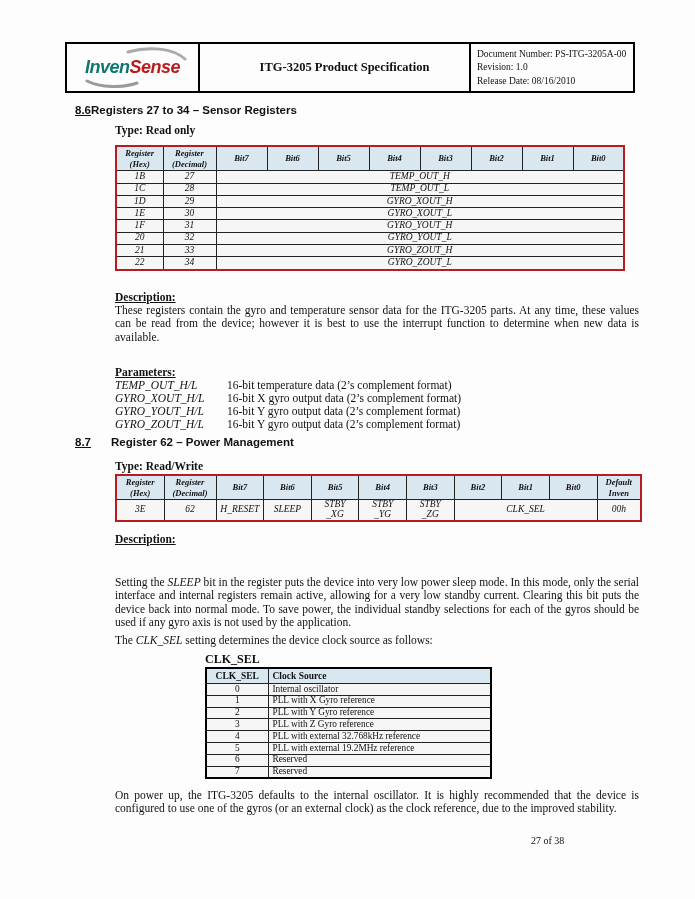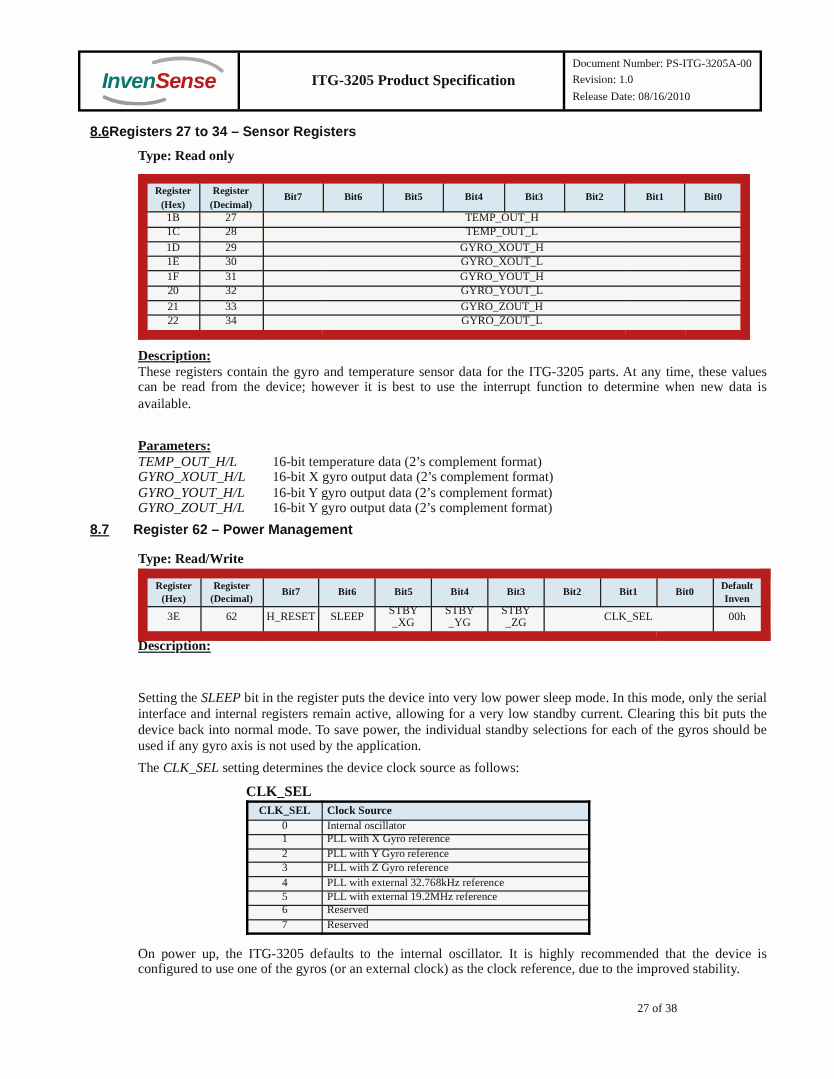--- a/index.html
+++ b/index.html
@@ -21,21 +21,21 @@
   .logo-inven{color:#0f766e;}
   .logo-sense{color:#b91c1c;}
   .logo-swoosh{position:absolute;left:6px;top:2px;z-index:1;}
   
   .sec-head{position:absolute;left:75px;display:flex;
     font-family:"Liberation Sans",sans-serif;font-weight:bold;font-size:11.5px;}
   .sec-num{width:16px;text-decoration:underline;}
   .type-label{position:absolute;left:115px;font-weight:bold;font-size:11.5px;}
   
   table{border-collapse:collapse;table-layout:fixed;}
-  .regtbl{position:absolute;left:115px;border:8px solid #b91c1c;background:#a16207;}
+  .regtbl{position:absolute;left:115px;border:2px solid #b91c1c;background:#15803d;font-style:italic;}
   .regtbl th{background:#d9e8f0;border:1px solid #222;font-size:8.5px;
     font-weight:bold;text-align:center;padding:1px 0;white-space:pre-line;line-height:1.25;}
   .regtbl td{border:1px solid #222;font-size:9.5px;text-align:center;
     padding:0;height:11.3px;line-height:1.05;background:#f6f6f6;}
   .regtbl td.pre{white-space:pre-line;}
   
   .lbl{position:absolute;left:115px;font-weight:bold;font-size:11.5px;text-decoration:underline;}
   .para{position:absolute;left:115px;width:524px;font-size:11.5px;
     line-height:1.17;text-align:justify;}
   .ital{font-style:italic;}

